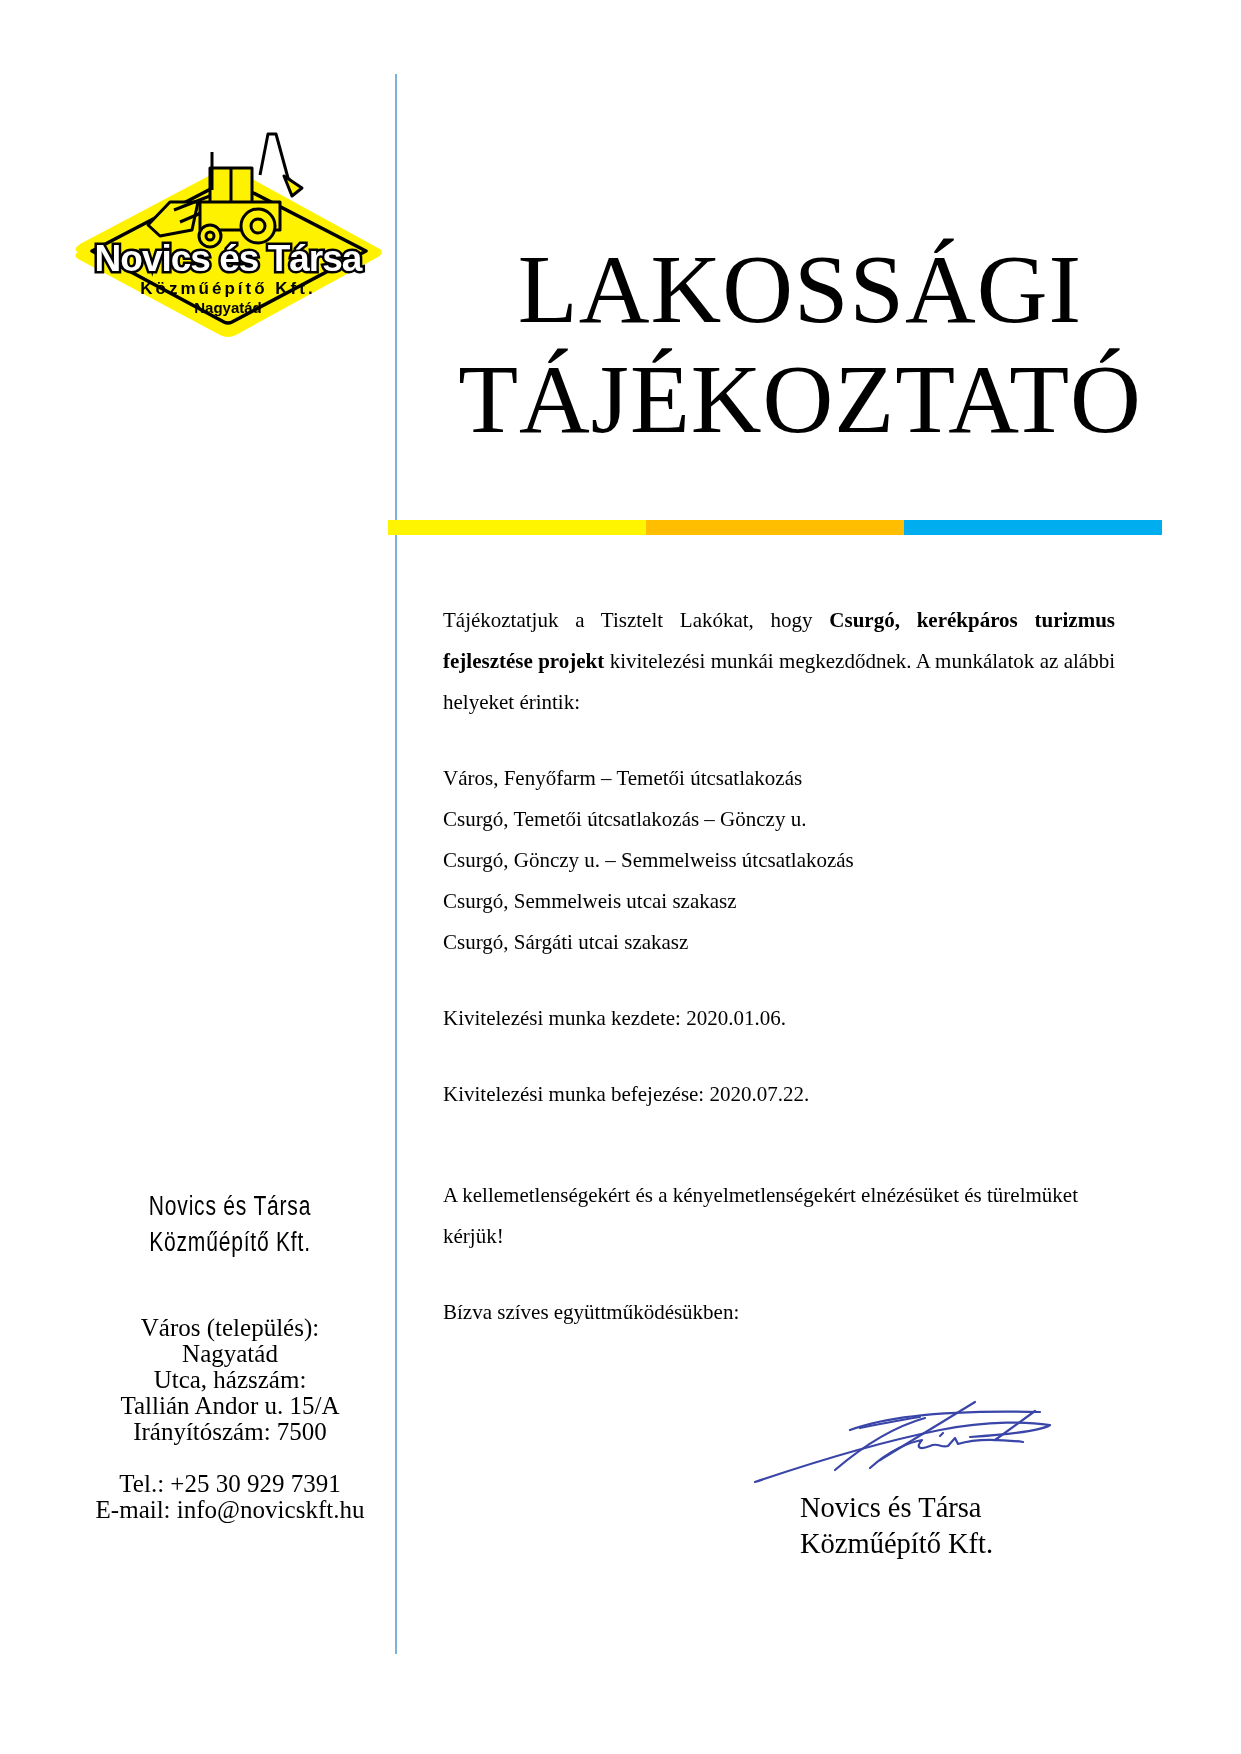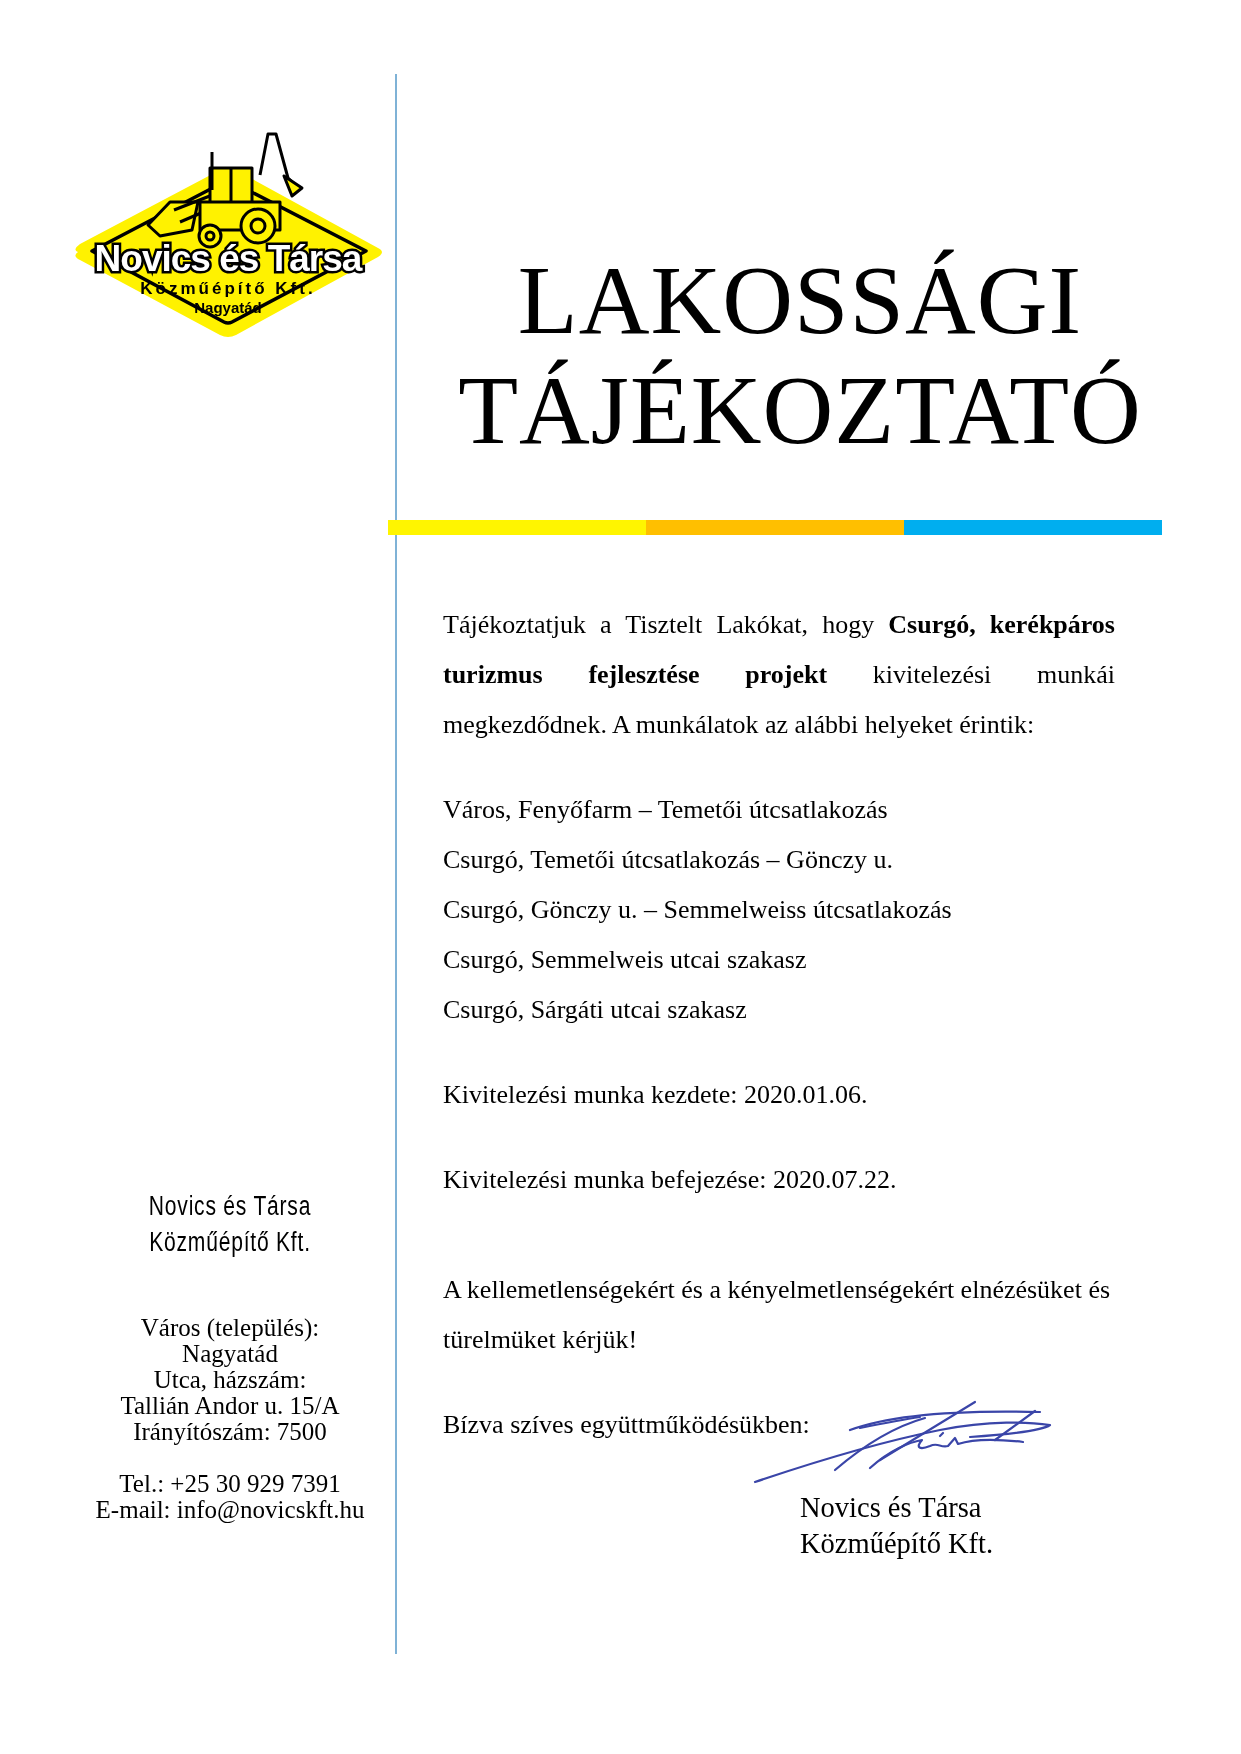--- a/index.html
+++ b/index.html
@@ -4,27 +4,27 @@
 <style>
   html, body { margin: 0; padding: 0; background: #ffffff; }
   body { width: 1241px; height: 1754px; position: relative; overflow: hidden; }
   .serif { font-family: "Liberation Serif", "DejaVu Serif", serif; color: #000; }
   .cond { font-family: "Liberation Sans Narrow", "Liberation Sans", sans-serif; }
 
   #divider-line { position: absolute; left: 395px; top: 74px; width: 2px; height: 1580px; background: #7fb2d6; }
 
   #logo { position: absolute; left: 70px; top: 130px; width: 316px; height: 210px; }
 
-  #title { position: absolute; left: 400px; top: 245px; width: 800px; text-align: center; font-size: 98px; line-height: 110px; letter-spacing: 1px; }
+  #title { position: absolute; left: 400px; top: 234px; width: 800px; text-align: center; font-size: 98px; line-height: 110px; letter-spacing: 1px; }
   #title div { white-space: nowrap; }
 
   #color-bar { position: absolute; left: 388px; top: 520px; width: 774px; height: 15px; display: flex; }
   #color-bar span { flex: 1; height: 100%; }
 
-  #body { position: absolute; left: 443px; top: 600px; width: 672px; font-size: 26px; line-height: 50px; }
+  #body { position: absolute; left: 443px; top: 600px; width: 672px; font-size: 21px; line-height: 41px; }
   #body p { margin: 0; }
   .justify { text-align: justify; text-align-last: left; }
   .gap-1 { height: 35px; }
   .gap-2 { height: 35px; }
   .gap-3 { height: 60px; }
 
   #signature { position: absolute; left: 740px; top: 1380px; width: 320px; height: 110px; }
   #sig-name { position: absolute; left: 800px; top: 1490px; font-size: 28.5px; line-height: 36px; }
 
   #side-company { position: absolute; left: 90px; top: 1188px; width: 280px; text-align: center; font-size: 27px; line-height: 36px; letter-spacing: 1px; transform: scaleX(0.78); transform-origin: center; font-weight: normal; }

